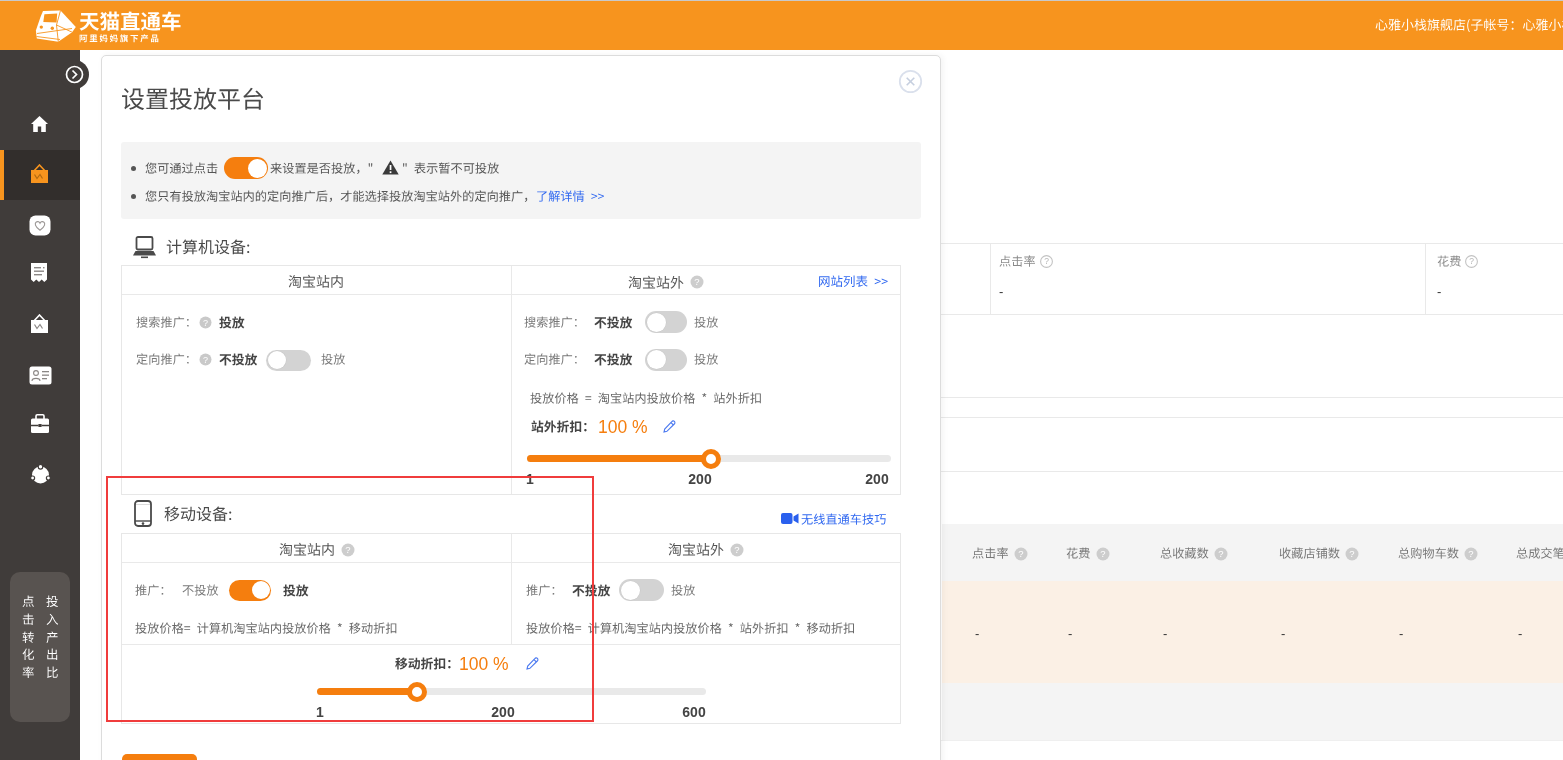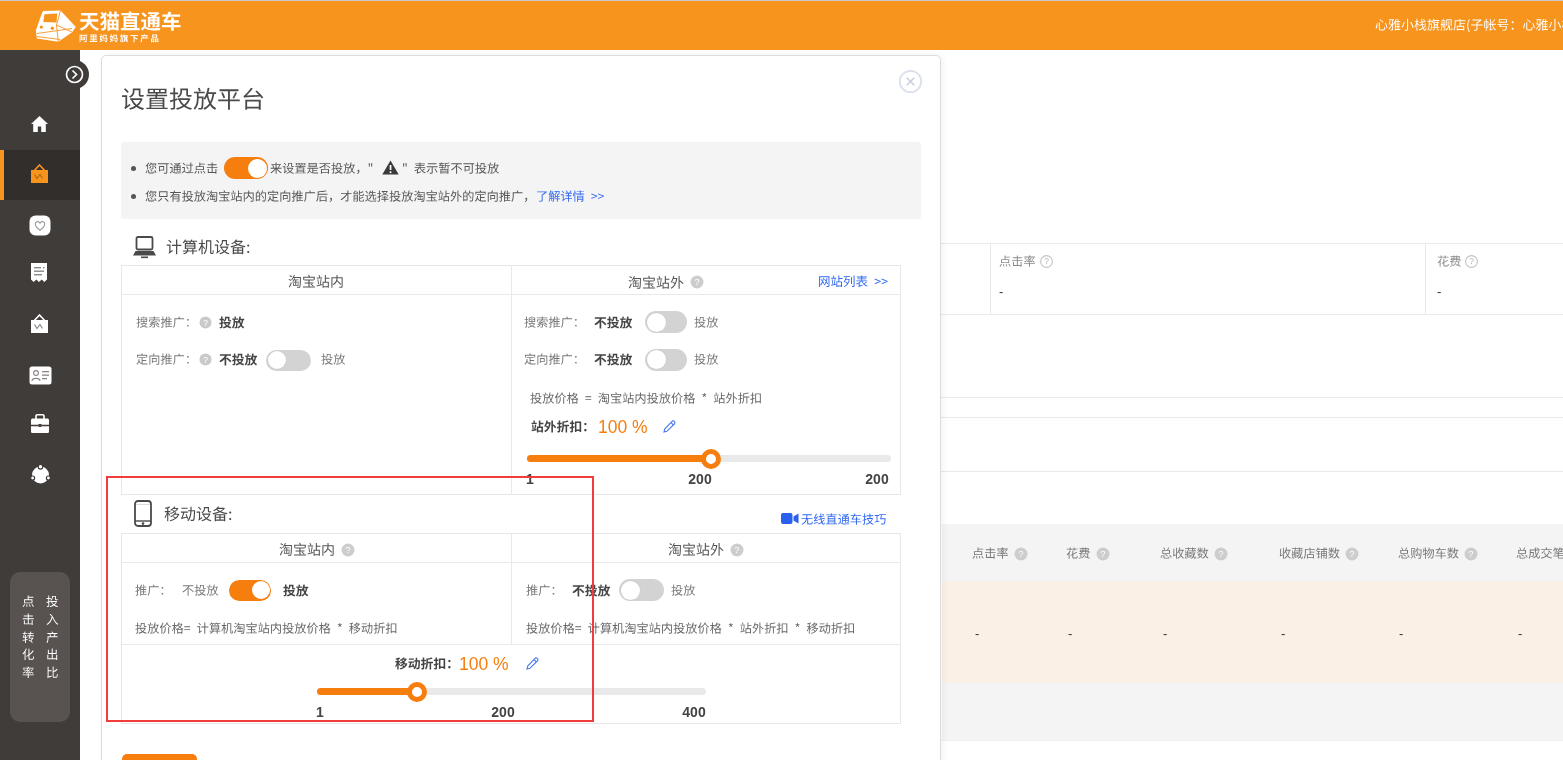--- a/index.html
+++ b/index.html
@@ -843,21 +843,21 @@
     </div>
 <div style="position:absolute;font-size:17.5px;color:#f57e0e;font-weight:normal;line-height:19.5px;white-space:pre;left:459px;top:655.2px;">100 %</div>
 <svg class="abs" style="left:526px;top:657px" width="13" height="13" viewBox="0 0 13 13">
 <path d="M8.8 1.6 C9.5 0.7 10.7 0.7 11.4 1.4 C12.1 2.1 12.1 3.2 11.3 4 L3.9 11.3 L1 12 L1.7 9.1 Z M8 2.6 L10.4 5" fill="none" stroke="#4b79f0" stroke-width="1.1"></path>
 </svg>
 <div style="position:absolute;left:317px;top:688px;width:389px;height:7px;background:#e9e9e9;border-radius:3.5px"></div>
 <div style="position:absolute;left:317px;top:688px;width:100px;height:7px;background:#f57e0e;border-radius:3.5px"></div>
 <div style="position:absolute;left:407px;top:681.5px;width:20px;height:20px;border-radius:50%;border:5.5px solid #f57e0e;background:#fff"></div>
 <div style="position:absolute;font-size:14px;color:#444;font-weight:bold;line-height:16px;white-space:pre;left:320px;top:704.0px;transform:translateX(-50%);">1</div>
 <div style="position:absolute;font-size:14px;color:#444;font-weight:bold;line-height:16px;white-space:pre;left:503px;top:704.0px;transform:translateX(-50%);">200</div>
-<div style="position:absolute;font-size:14px;color:#444;font-weight:bold;line-height:16px;white-space:pre;left:694px;top:704.0px;transform:translateX(-50%);">400</div>
+<div style="position:absolute;font-size:14px;color:#444;font-weight:bold;line-height:16px;white-space:pre;left:694px;top:704.0px;transform:translateX(-50%);">600</div>
 <div style="position:absolute;left:106px;top:476px;width:488px;height:246px;border:2px solid #f03c3c"></div>
 <div style="position:absolute;left:121.5px;top:754px;width:75.5px;height:30px;background:#f57e0e;border-radius:5px"></div>
 </div>
 <svg width="0" height="0" style="position:absolute">
     <defs>
       <path id="b5929" d="M64 481V358H401C360 231 261 100 29 19C55 -5 92 -55 108 -84C334 -1 447 126 503 259C586 94 709 -22 897 -82C915 -48 951 4 980 30C784 81 656 197 585 358H936V481H553C554 507 555 532 555 556V659H897V783H101V659H429V558C429 534 428 508 426 481Z"></path>
       <path id="b732b" d="M723 850V719H587V850H472V719H356V611H472V498H587V611H723V498H839V611H958V719H839V850ZM498 166H600V68H498ZM498 268V363H600V268ZM813 166V68H707V166ZM813 268H707V363H813ZM389 467V-84H498V-36H813V-79H927V467ZM277 831C259 802 239 774 216 746C192 775 164 804 131 832L47 769C86 735 117 701 142 665C103 627 61 593 19 566C44 544 78 507 95 481C129 504 163 530 195 559C207 526 215 492 220 456C172 374 93 287 22 242C50 220 83 181 102 153C144 187 189 235 229 286C228 175 220 82 200 56C193 45 183 41 169 39C149 37 115 36 69 40C89 6 100 -37 100 -75C145 -77 188 -76 225 -67C250 -61 271 -48 287 -28C332 33 343 168 343 305C343 425 333 538 281 645C313 681 341 719 366 758Z"></path>
       <path id="b76f4" d="M172 621V48H42V-60H960V48H832V621H525L536 672H934V779H557L567 840L433 853L428 779H67V672H415L407 621ZM288 382H710V332H288ZM288 470V522H710V470ZM288 244H710V191H288ZM288 48V103H710V48Z"></path>
       <path id="b901a" d="M46 742C105 690 185 617 221 570L307 652C268 697 186 766 127 814ZM274 467H33V356H159V117C116 97 69 60 25 16L98 -85C141 -24 189 36 221 36C242 36 275 5 315 -18C385 -58 467 -69 591 -69C698 -69 865 -63 943 -59C945 -28 962 26 975 56C870 42 703 33 595 33C486 33 396 39 331 78C307 92 289 105 274 115ZM370 818V727H727C701 707 673 688 645 672C599 691 552 709 513 723L436 659C480 642 531 620 579 598H361V80H473V231H588V84H695V231H814V186C814 175 810 171 799 171C788 171 753 170 722 172C734 146 747 106 752 77C812 77 856 78 887 94C919 110 928 135 928 184V598H794L796 600L743 627C810 668 875 718 925 767L854 824L831 818ZM814 512V458H695V512ZM473 374H588V318H473ZM473 458V512H588V458ZM814 374V318H695V374Z"></path>
       <path id="b8f66" d="M165 295C174 305 226 310 280 310H493V200H48V83H493V-90H622V83H953V200H622V310H868V424H622V555H493V424H290C325 475 361 532 395 593H934V708H455C473 746 490 784 506 823L366 859C350 808 329 756 308 708H69V593H253C229 546 208 511 196 495C167 451 148 426 120 418C136 383 158 320 165 295Z"></path>

